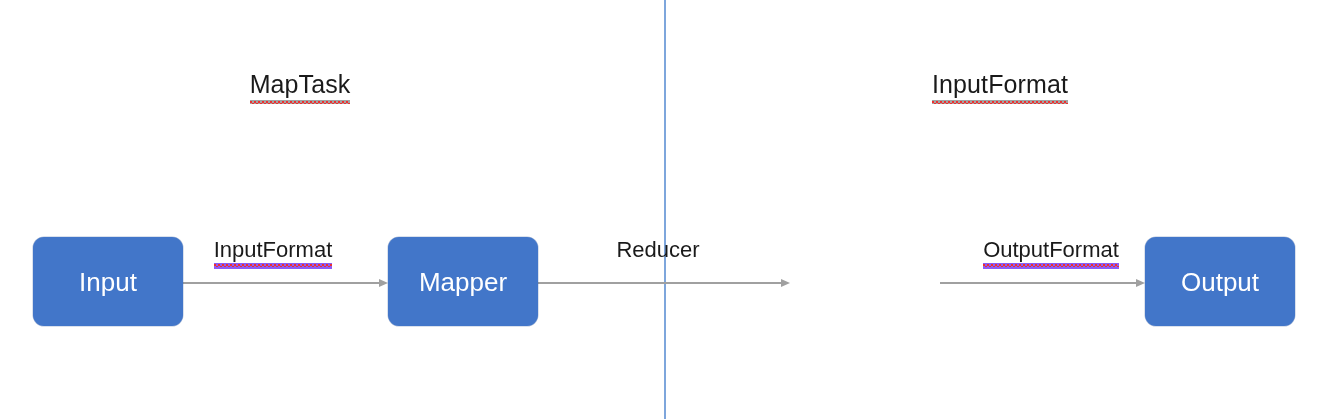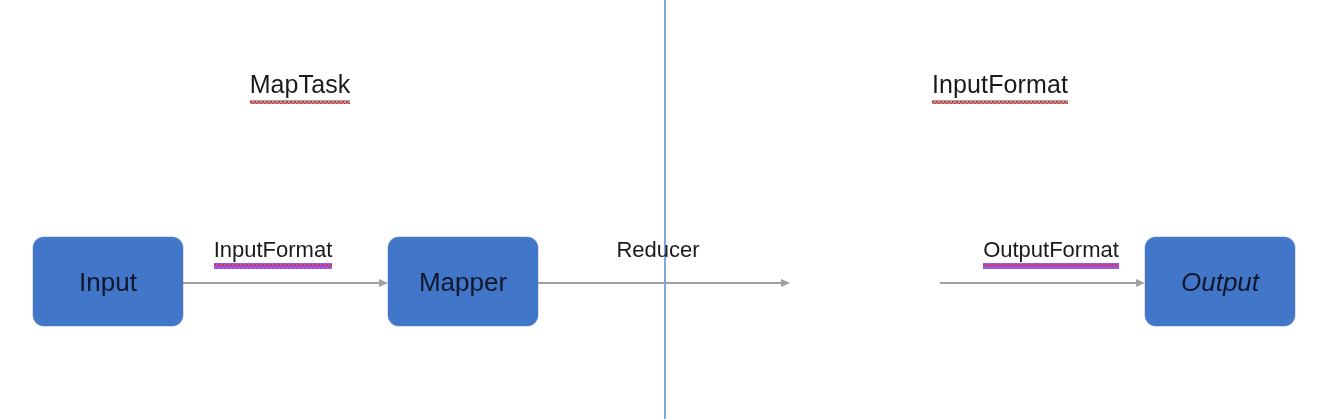--- a/index.html
+++ b/index.html
@@ -69,21 +69,21 @@
     width: 150px;
     height: 89px;
     background: #4276c9;
     border-radius: 11px;
     box-shadow: 0 0 0 0.5px rgba(40,80,150,0.35);
     display: flex;
     align-items: center;
     justify-content: center;
   }
   .node .node-label {
-    color: #0f172a;
+    color: #ffffff;
     font-family: "Liberation Sans", sans-serif;
     font-size: 26px;
     line-height: 1;
     white-space: nowrap;
   }
 
   
   .connector {
     position: absolute;
     height: 2px;
@@ -158,17 +158,17 @@
   <div class="edge-label" id="elabel-2" style="left: 0px; width: 2102px; top: 237px;">
     <span class="txt underlined squiggle">OutputFormat</span>
   </div>
 
   <div class="node" id="node-0" style="left: 33px; top: 237px; background: rgb(66, 118, 201);">
     <span class="node-label">Input</span>
   </div>
   <div class="node" id="node-1" style="left: 388px; top: 237px; background: rgb(66, 118, 201); text-align: center;">
     <span class="node-label">Mapper</span>
   </div>
-  <div class="node" id="node-3" style="left: 1145px; top: 237px; background: rgb(66, 118, 201); font-style: italic;">
+  <div class="node" id="node-3" style="left: 1145px; top: 237px; background: rgb(66, 118, 201);">
     <span class="node-label">Output</span>
   </div>
 
 </div>
 
 </body></html>

